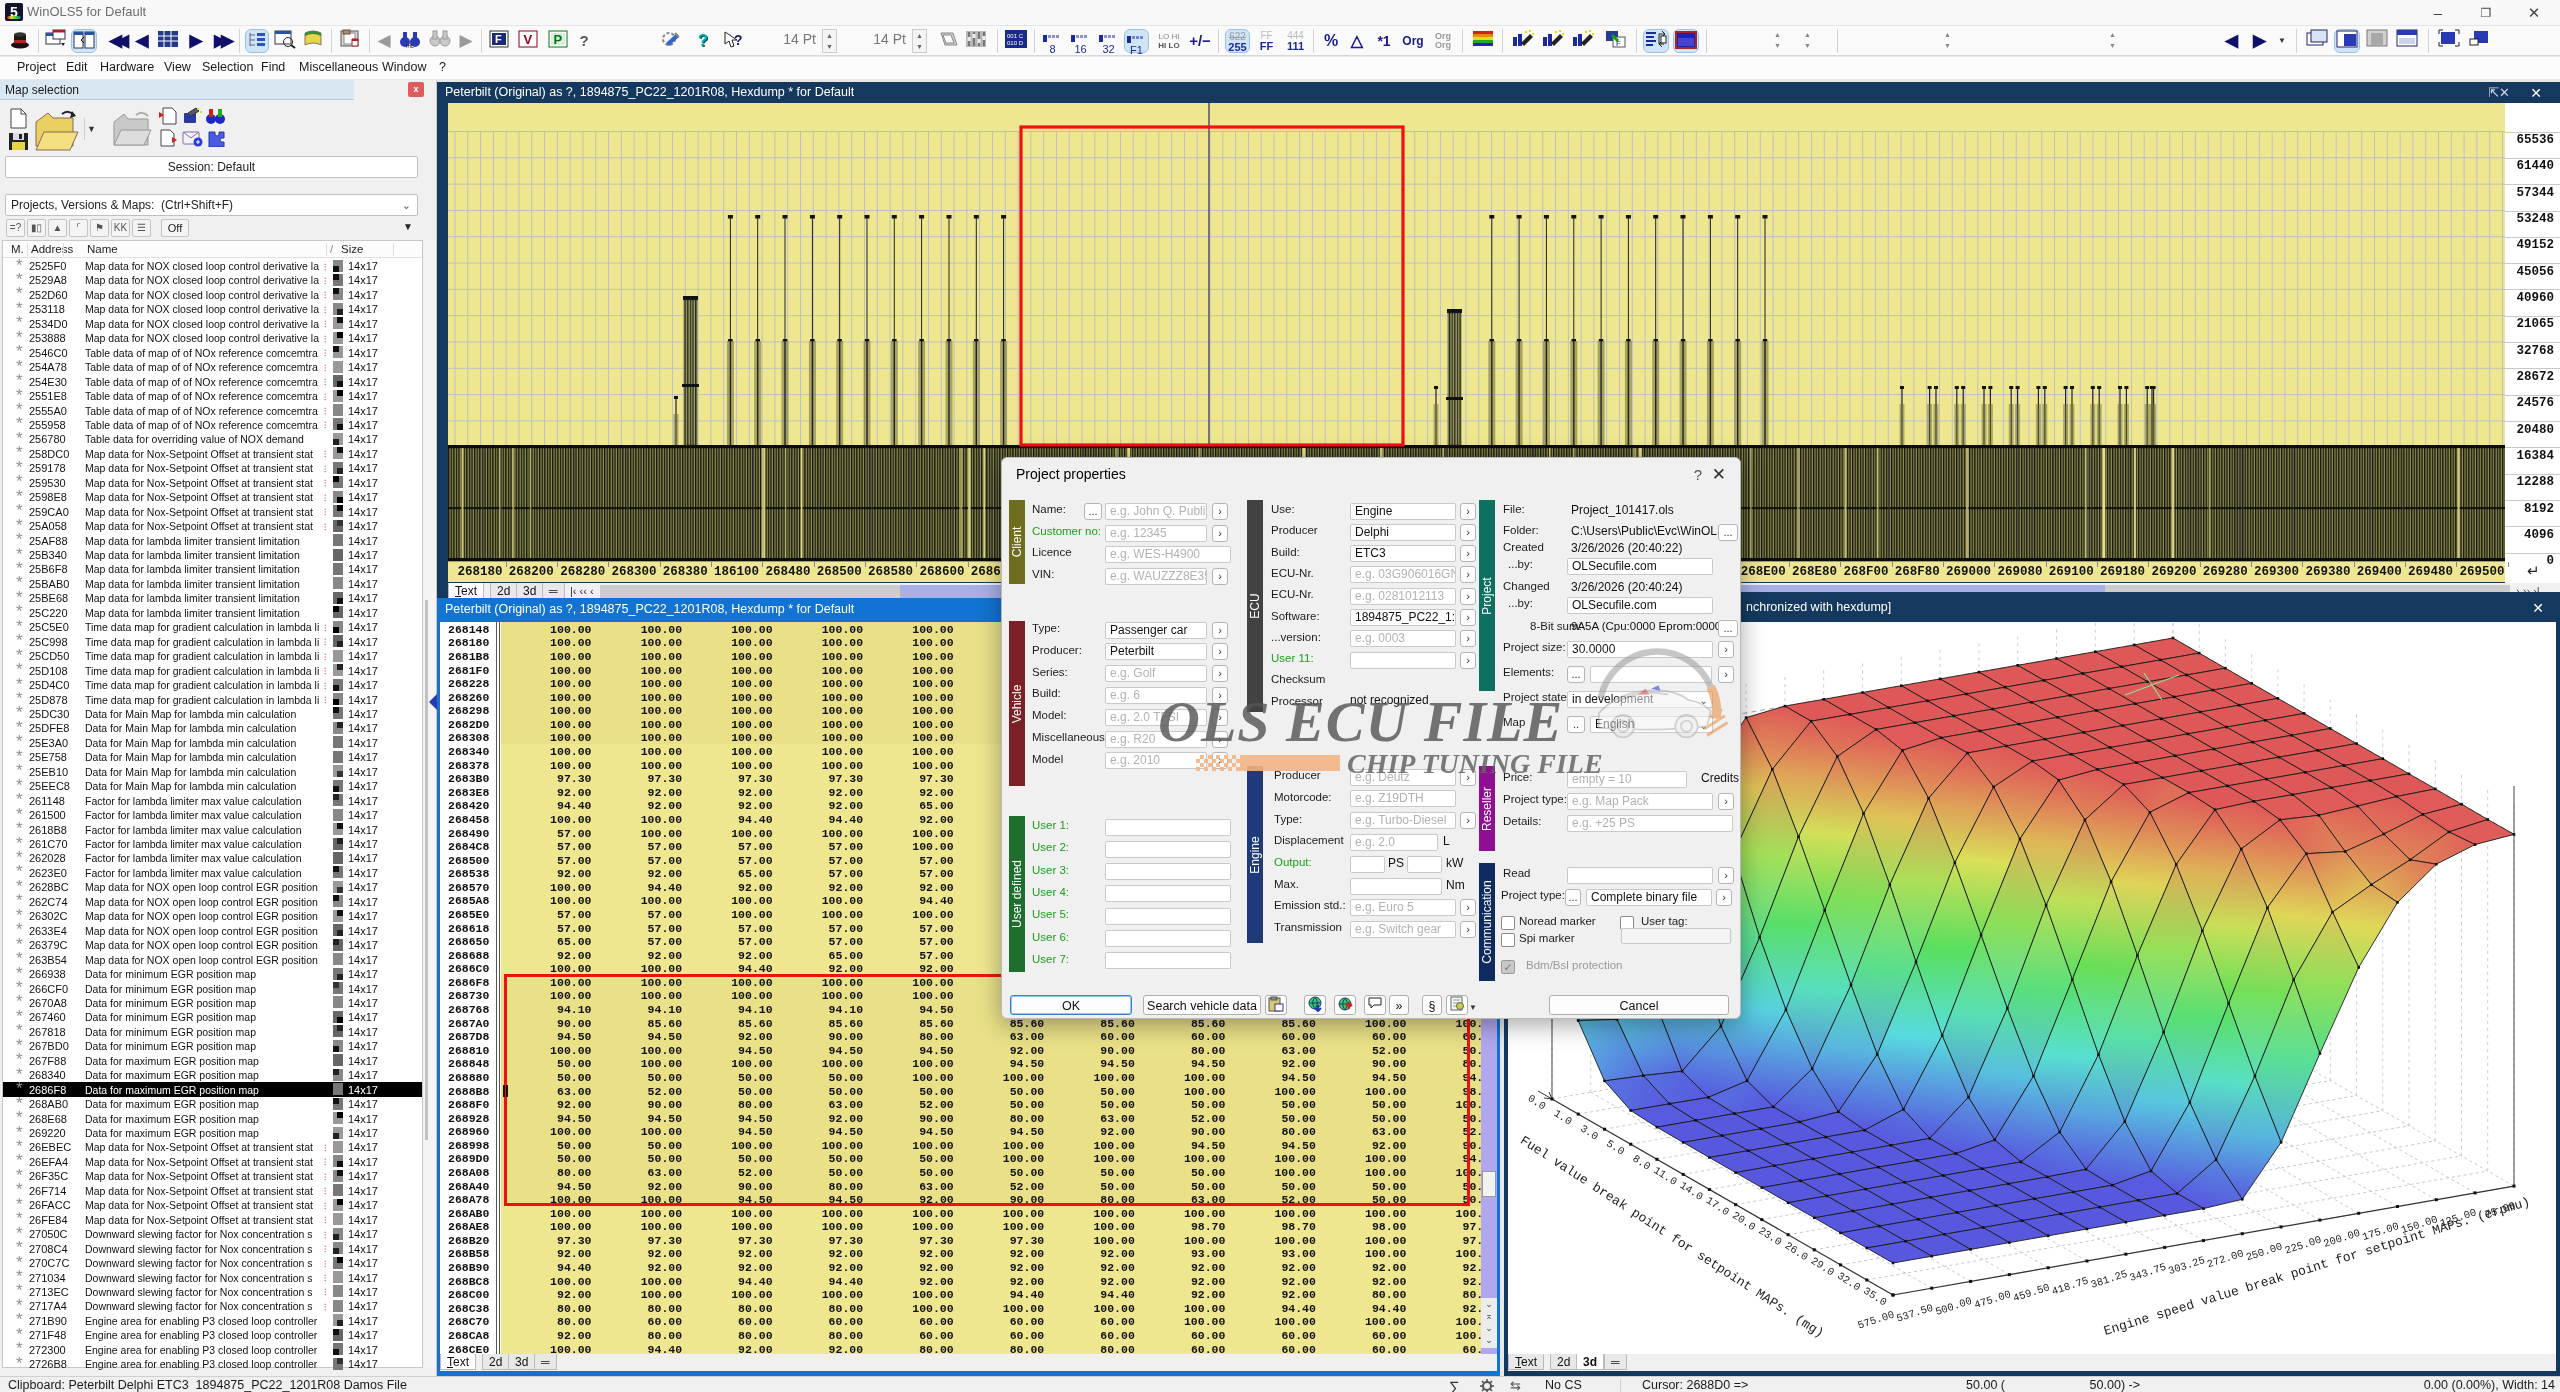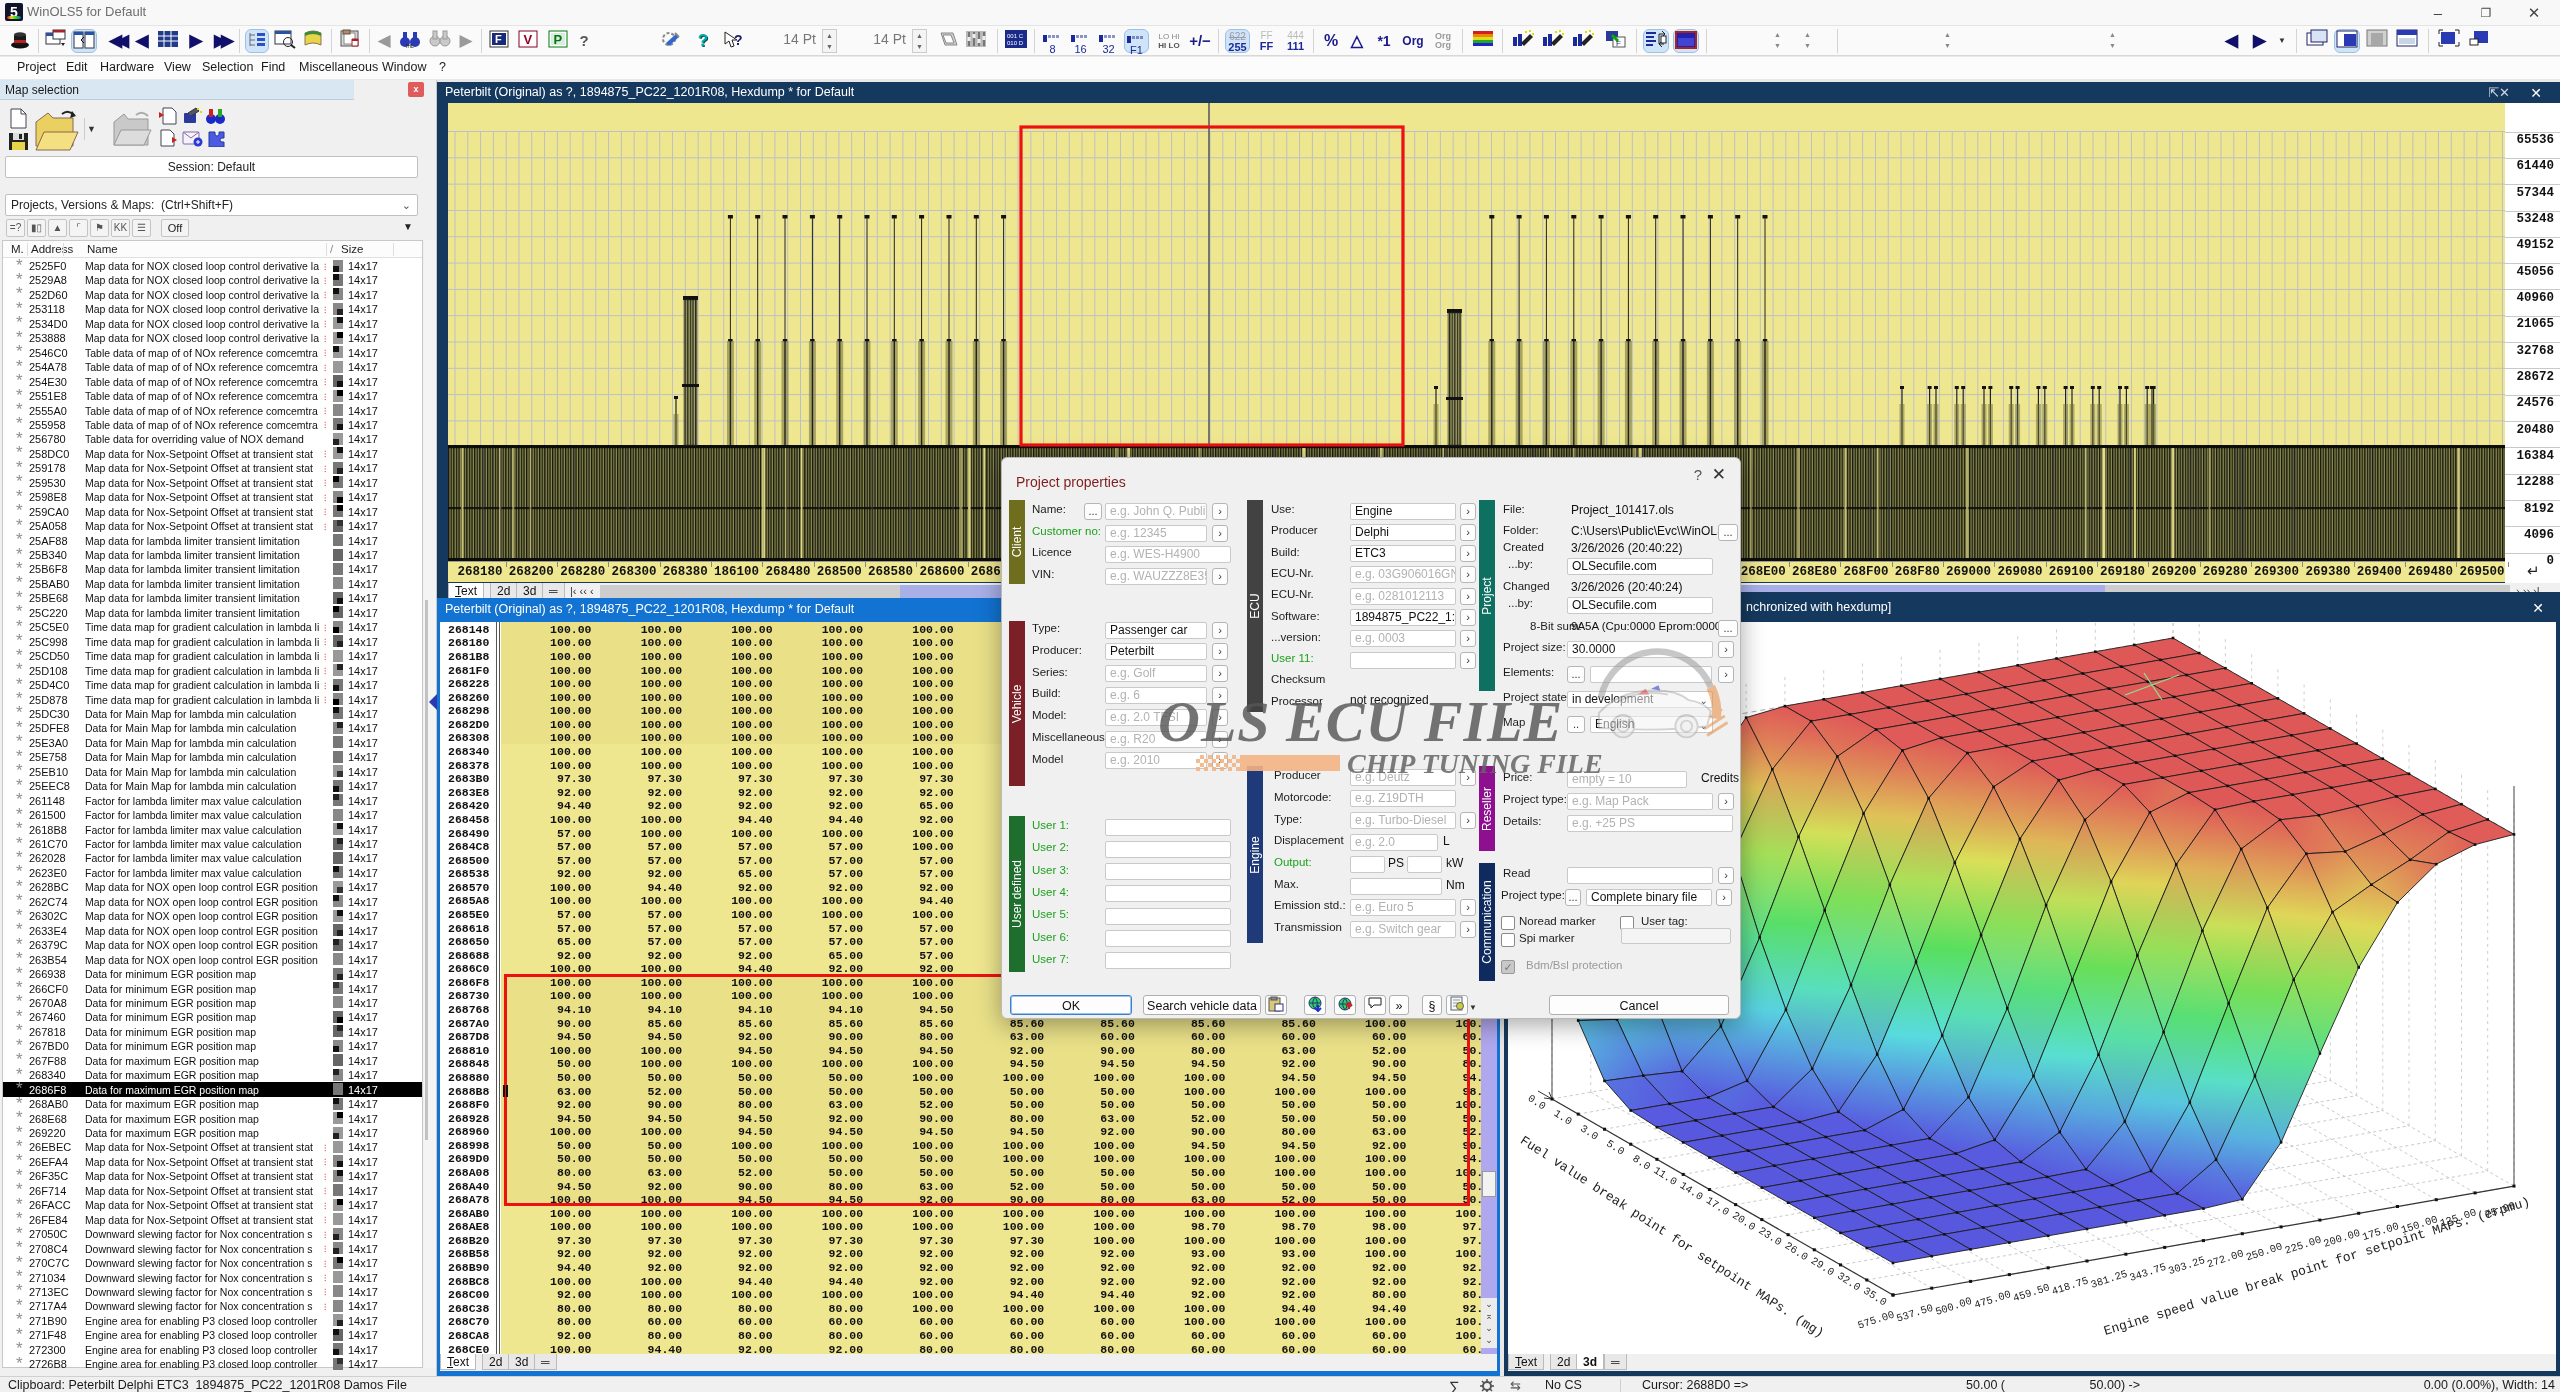--- a/index.html
+++ b/index.html
@@ -69,21 +69,21 @@
 .bband{position:absolute;left:0;width:980px;background:#e9e088;}
 #bwred{position:absolute;border:3px solid #ee1111;}
 #bwtabs{left:3px;top:756px;width:1057px;height:17px;background:#f0f0f0;font-size:12px;color:#111;}
 
 #win3d{left:1504px;top:592px;width:1056px;height:784px;background:#15395e;}
 #win3d .wtitle{left:10px;top:8px;}
 #w3body{left:4px;top:30px;width:1048px;height:732px;background:#fff;}
 #w3tabs{left:4px;top:762px;width:1048px;height:17px;background:#f0f0f0;font-size:12px;color:#111;}
 
 #dlg{left:1001px;top:457px;width:740px;height:562px;background:#f0f0f0;border:1px solid #b9b9b9;border-radius:6px;box-shadow:0 6px 24px rgba(0,0,0,.35);}
-#dlg .dtitle{left:14px;top:16px;font-size:14px;color:#7f1d1d;}
+#dlg .dtitle{left:14px;top:8px;font-size:14px;color:#000000;}
 #dlg .dq{right:38px;top:8px;font-size:15px;color:#555;}
 #dlg .dx{right:14px;top:6px;font-size:17px;color:#333;}
 .vbar{width:16px;color:#fff;}
 .vbar i{position:absolute;left:50%;top:50%;transform:translate(-50%,-50%) rotate(-90deg);font-style:normal;font-size:12px;white-space:nowrap;}
 .dlab{position:absolute;font-size:11.5px;color:#1c1c1c;white-space:nowrap;}
 .dlab.grn{color:#1da11d;}
 .din{position:absolute;background:#fff;border:1px solid #c9c9c9;border-radius:2px;font-size:12px;color:#111;padding:0 4px;white-space:nowrap;overflow:hidden;}
 .din.ph{color:#b2b2b2;}
 .dbtn{position:absolute;background:#fdfdfd;border:1px solid #b5b5b5;border-radius:3px;font-size:11px;color:#333;text-align:center;}
 .dval{position:absolute;font-size:12px;color:#111;white-space:nowrap;}

